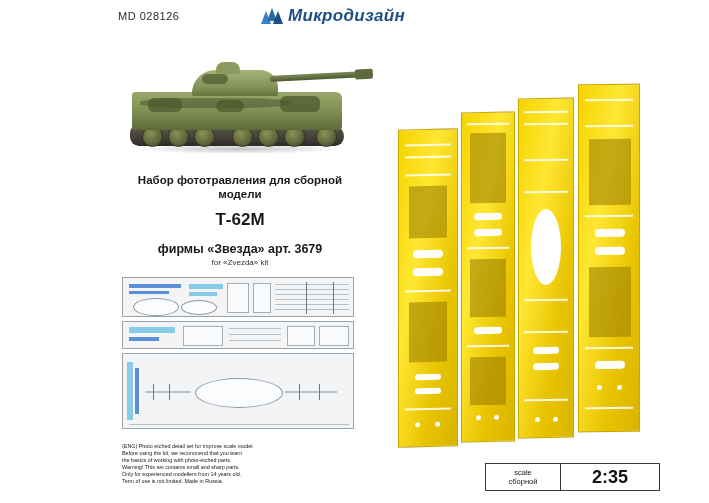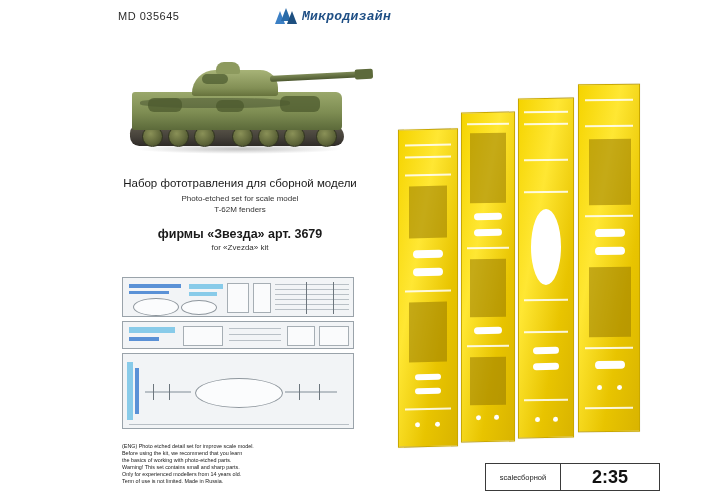--- a/index.html
+++ b/index.html
@@ -54,22 +54,22 @@
     width: 0;
     height: 0;
     border-left: 5px solid transparent;
     border-right: 5px solid transparent;
     border-bottom: 13px solid #2f6fb0;
   }
   .brand-mark .m1 { left: 0px; border-bottom-color: #3b7fc4; }
   .brand-mark .m2 { left: 6px; border-bottom-color: #2a6ba8; bottom: 5px; }
   .brand-mark .m3 { left: 12px; border-bottom-color: #1d4f80; }
   .brand-name {
-    font-family: Liberation Mono, monospace;
-    font-size: 13px;
+    font-family: Liberation Sans, sans-serif;
+    font-size: 17px;
     color: #1f4f85;
     font-style: italic;
     font-weight: bold;
     letter-spacing: 0.3px;
     white-space: nowrap;
   }
 
   
   .tank-photo {
     position: absolute;
@@ -183,22 +183,22 @@
   .titles {
     position: absolute;
     left: 120px;
     top: 173px;
     width: 240px;
     text-align: center;
     color: #1a1a1a;
   }
   .t-ru-1 {
     font-size: 11.5px;
-    font-weight: normal;
-    line-height: 20px;
+    font-weight: bold;
+    line-height: 14px;
   }
   .t-en-1 {
     font-size: 8px;
     line-height: 11px;
     color: #333;
   }
   .t-model {
     font-size: 17px;
     font-weight: bold;
     margin-top: 9px;
@@ -361,21 +361,21 @@
     height: 28px;
     border: 1px solid #3a3a3a;
     box-sizing: border-box;
     display: flex;
     align-items: stretch;
   }
   .scale-label {
     width: 74px;
     border-right: 1px solid #3a3a3a;
     display: flex;
-    flex-direction: row;
+    flex-direction: column;
     align-items: center;
     justify-content: center;
     font-size: 7.5px;
     line-height: 9px;
     color: #1a1a1a;
   }
   .scale-value {
     flex: 1;
     display: flex;
     align-items: center;
@@ -383,21 +383,21 @@
     font-size: 18px;
     font-weight: bold;
     color: #111;
   }
 </style>
 </head>
 <body>
 
 <div class="page">
 
-  <div class="sku">MD 035645</div>
+  <div class="sku">MD 028126</div>
 
   <div class="brand-block">
     <span class="brand-mark">
       <span class="m1"></span>
         <span class="m2"></span>
         <span class="m3"></span>
     </span>
     <span class="brand-name">Микродизайн</span>
   </div>
 
@@ -417,22 +417,21 @@
     <div class="tank-cupola"></div>
     <div class="tank-gun"></div>
     <div class="camo1"></div>
     <div class="camo2"></div>
     <div class="camo3"></div>
     <div class="camo4"></div>
   </div>
 
   <div class="titles">
     <div class="t-ru-1">Набор фототравления для сборной модели</div>
-    <div class="t-en-1">Photo-etched set for scale model</div>
-    <div class="t-en-2">T-62M fenders</div>
+    <div class="t-model">Т-62М</div>
     <div class="t-ru-3">фирмы «Звезда» арт. 3679</div>
     <div class="t-en-3">for «Zvezda» kit</div>
   </div>
 
   <div class="fret-preview">
     <div class="fp-panel fp-a">
       <div class="fp-blue" style="left:6px; top:6px; width:52px; height:4px;"></div>
       <div class="fp-blue" style="left:6px; top:13px; width:40px; height:3px;"></div>
       <div class="fp-cyan" style="left:66px; top:6px; width:34px; height:5px;"></div>
       <div class="fp-cyan" style="left:66px; top:14px; width:28px; height:4px;"></div>

